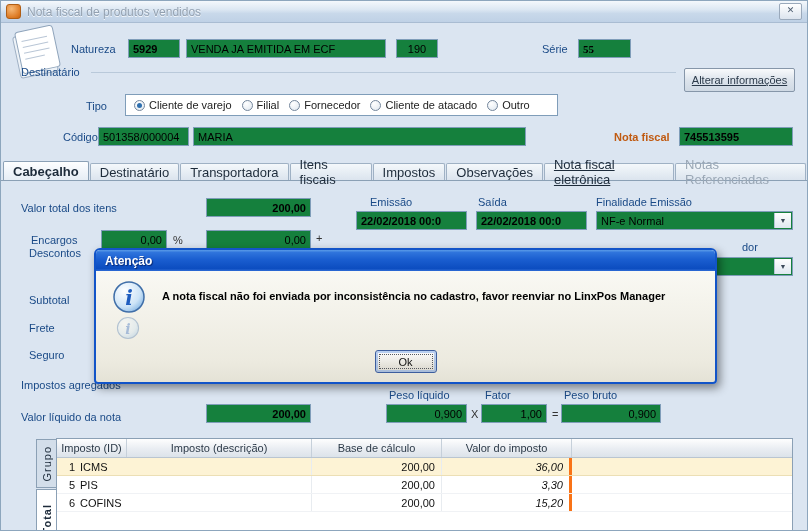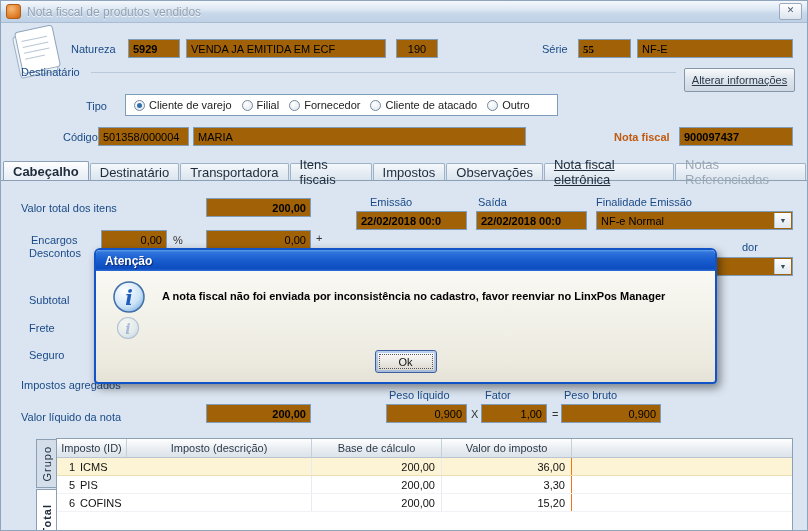--- a/index.html
+++ b/index.html
@@ -13,21 +13,21 @@
     border-bottom:1px solid #a9bcd2;display:flex;align-items:center;gap:6px;padding:0 5px;box-sizing:border-box;}
   .appicon{width:13px;height:13px;border-radius:3px;border:1px solid #b05e15;
     background:radial-gradient(circle at 35% 30%,#f6b977,#dd7b25 70%,#c3620f);}
   .wtitle{font-size:12px;color:#93a1b1;text-shadow:0 1px 0 rgba(255,255,255,.8);}
   .closebtn{margin-left:auto;width:21px;height:15px;border:1px solid #9aa9bb;border-radius:2px;
     background:linear-gradient(#ffffff,#dce4ee);color:#4a5b6e;font-size:9px;line-height:13px;text-align:center;}
   
   .lbl{position:absolute;font-size:11px;color:#1a4a87;white-space:nowrap;}
   .lbl.orange{color:#c05a11;font-weight:bold;}
   .sym{position:absolute;font-size:11px;color:#333;}
-  .field{position:absolute;height:19px;background:#a16207;border:1px solid #7f9db9;font-size:11px;color:#000;
+  .field{position:absolute;height:19px;background:#15803d;border:1px solid #7f9db9;font-size:11px;color:#000;
     display:flex;align-items:center;padding:0 4px;box-sizing:border-box;white-space:nowrap;overflow:hidden;}
   .field.bold{font-weight:bold;}
   .field.num{justify-content:flex-end;}
   .field.center{justify-content:center;}
   .combo-arrow{position:absolute;right:1px;top:1px;bottom:1px;width:16px;
     background:linear-gradient(#fefefe,#dfe7f0);border-left:1px solid #b5c4d4;
     display:flex;align-items:center;justify-content:center;font-size:7px;color:#3c4a5a;}
   .btn{position:absolute;font-size:11px;color:#2b3a4a;border:1px solid #8696a9;border-radius:2px;
     background:linear-gradient(#f8fafc,#dde4ec 50%,#cfd9e4);
     display:flex;align-items:center;justify-content:center;text-decoration:underline;}
@@ -59,21 +59,21 @@
   .ghead{display:flex;height:18px;background:linear-gradient(#fefefe,#e9edf2 55%,#dce3ea);border-bottom:1px solid #b9c5d1;}
   .hc{display:flex;align-items:center;justify-content:center;font-size:11px;color:#2c3a48;
     border-right:1px solid #c6d0da;box-sizing:border-box;}
   .hfill{flex:1;border-right:none;}
   .grow{display:flex;height:17px;align-items:center;font-size:11px;color:#111;border-bottom:1px solid #f0f2f5;}
   .grow.sel{background:#fdf3d5;border-bottom:1px solid #ecdfb5;}
   .c{box-sizing:border-box;height:100%;display:flex;align-items:center;}
   .c.id{width:18px;justify-content:flex-end;}
   .c.desc{width:237px;padding-left:5px;border-right:1px solid #e8ecf0;}
   .c.base{width:130px;justify-content:flex-end;padding-right:6px;border-right:1px solid #e8ecf0;}
-  .c.val{width:130px;justify-content:flex-end;padding-right:6px;border-right:1px solid #f97316;}
+  .c.val{width:130px;justify-content:flex-end;padding-right:6px;border-right:3px solid #f97316;font-style:italic;}
   
   .dialog{position:absolute;left:93px;top:247px;width:623px;height:136px;border:2px solid #1254c8;
     border-radius:6px 6px 4px 4px;box-shadow:3px 4px 10px rgba(0,0,0,.45);box-sizing:border-box;
     background:linear-gradient(180deg,#fcfcf8,#eceadf 85%,#e4e2d6);z-index:10;}
   .dtitle{height:21px;border-radius:4px 4px 0 0;display:flex;align-items:center;padding:0 9px;
     background:linear-gradient(180deg,#5a9be8 0%,#2f74dc 12%,#1a5ed0 45%,#0c4dc0 88%,#2e6cd6 100%);
     color:#fff;font-size:12px;font-weight:bold;text-shadow:1px 1px 1px rgba(0,20,80,.7);box-sizing:border-box;}
   .dmsg{position:absolute;left:66px;top:40px;right:12px;font-size:11px;font-weight:bold;color:#000;}
   .okbtn{position:absolute;left:50%;transform:translateX(-50%);top:100px;width:62px;height:23px;font-size:11px;
     font-family:inherit;color:#111;background:linear-gradient(#fefefe,#e8e6df 60%,#d8d5cb);
@@ -103,21 +103,20 @@
       </g>
     </svg>
   </div>
 
   <span class="lbl" style="left:70px;top:42px;">Natureza</span>
   <div class="field bold" style="left:127px;top:38px;width:52px;">5929</div>
   <div class="field" style="left:185px;top:38px;width:200px;">VENDA JA EMITIDA EM ECF</div>
   <div class="field center" style="left:395px;top:38px;width:42px;">190</div>
   <span class="lbl" style="left:541px;top:42px;">Série</span>
   <div class="field bold" style="left:577px;top:38px;width:53px;font-family:Liberation Serif, serif;">55</div>
-  <div class="field" style="left:636px;top:38px;width:156px;">NF-E</div>
 
   <span class="lbl" style="left:20px;top:65px;">Destinatário</span>
   <div class="grpline" style="left:90px;top:71px;width:585px;"></div>
   <div class="btn" style="left:683px;top:67px;width:109px;height:22px;">Alterar informações</div>
 
   <span class="lbl" style="left:85px;top:99px;">Tipo</span>
   <div class="radiobox" style="left:124px;top:93px;width:433px;height:22px;">
     <label class="radio">
       <span class="rdot on"></span>
       <span>Cliente de varejo</span>
@@ -137,21 +136,21 @@
     <label class="radio">
       <span class="rdot"></span>
       <span>Outro</span>
     </label>
   </div>
 
   <span class="lbl" style="left:62px;top:130px;">Código</span>
   <div class="field" style="left:97px;top:126px;width:91px;">501358/000004</div>
   <div class="field" style="left:192px;top:126px;width:333px;">MARIA</div>
   <span class="lbl orange" style="left:613px;top:130px;">Nota fiscal</span>
-  <div class="field bold" style="left:678px;top:126px;width:114px;">900097437</div>
+  <div class="field bold" style="left:678px;top:126px;width:114px;">745513595</div>
 
   <div class="tabstrip">
     <div class="tab active">
         <span>Cabeçalho</span>
       </div>
     <div class="tab">
         <span>Destinatário</span>
       </div>
     <div class="tab">
         <span>Transportadora</span>

